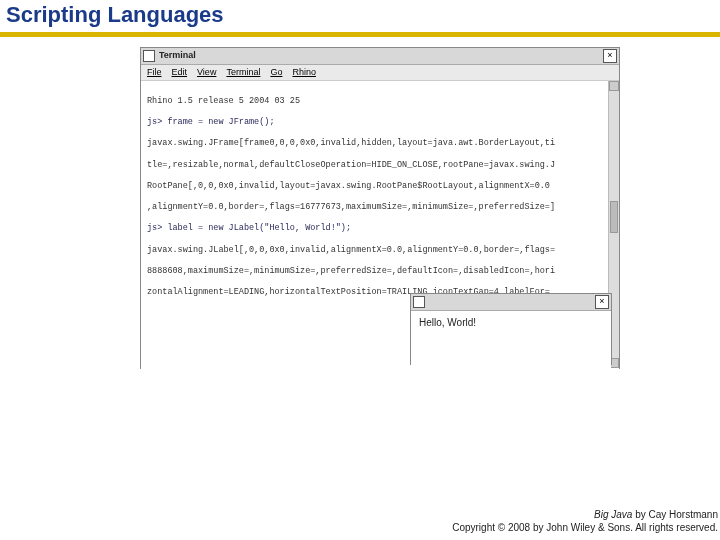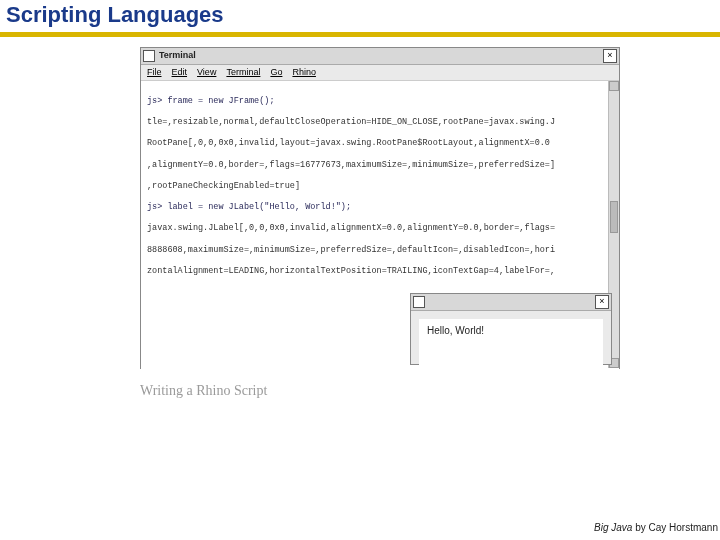--- a/index.html
+++ b/index.html
@@ -129,21 +129,21 @@
     left: 270px;
     top: 246px;
     width: 200px;
     height: 70px;
     background: #eaeaea;
     border: 1px solid #888;
     font-family: Arial, sans-serif;
   }
   .popup-body {
     background: #fff;
-    margin: 8px;
+    margin: 0;
     height: 52px;
     padding: 6px 8px;
     font-size: 10px;
     color: #222;
   }
   .caption {
     font-family: Georgia, serif;
     color: #9a9a9a;
     font-size: 14px;
     margin: 14px 0 0 0;
@@ -178,25 +178,26 @@
     </div>
     <div class="menubar">
       <span><u>File</u></span>
       <span><u>Edit</u></span>
       <span><u>View</u></span>
       <span><u>Terminal</u></span>
       <span><u>Go</u></span>
       <span><u>Rhino</u></span>
     </div>
     <div class="term-body">
+<div class="term-line">Rhino 1.5 release 5 2004 03 25</div>
 <div class="term-line input">js&gt; frame = new JFrame();</div>
+<div class="term-line">javax.swing.JFrame[frame0,0,0,0x0,invalid,hidden,layout=java.awt.BorderLayout,ti</div>
 <div class="term-line">tle=,resizable,normal,defaultCloseOperation=HIDE_ON_CLOSE,rootPane=javax.swing.J</div>
 <div class="term-line">RootPane[,0,0,0x0,invalid,layout=javax.swing.RootPane$RootLayout,alignmentX=0.0</div>
 <div class="term-line">,alignmentY=0.0,border=,flags=16777673,maximumSize=,minimumSize=,preferredSize=]</div>
-<div class="term-line">,rootPaneCheckingEnabled=true]</div>
 <div class="term-line input">js&gt; label = new JLabel("Hello, World!");</div>
 <div class="term-line">javax.swing.JLabel[,0,0,0x0,invalid,alignmentX=0.0,alignmentY=0.0,border=,flags=</div>
 <div class="term-line">8888608,maximumSize=,minimumSize=,preferredSize=,defaultIcon=,disabledIcon=,hori</div>
 <div class="term-line">zontalAlignment=LEADING,horizontalTextPosition=TRAILING,iconTextGap=4,labelFor=,</div>
 
 
 
 
 
 
@@ -217,18 +218,18 @@
         <span class="win-icon"></span>
         <span class="titlebar-title"></span>
       </div>
       <div class="titlebar-close">×</div>
     </div>
     <div class="popup-body">
       <span>Hello, World!</span>
     </div>
   </div>
 
-  <div class="caption">Writing a Rhino Script</div>
 </div>
 
 <div class="footer">
   <div class="l1"><i>Big Java</i><span> by Cay Horstmann</span></div>
+  <div>Copyright © 2008 by John Wiley &amp; Sons. All rights reserved.</div>
 </div>
 
 </body></html>

